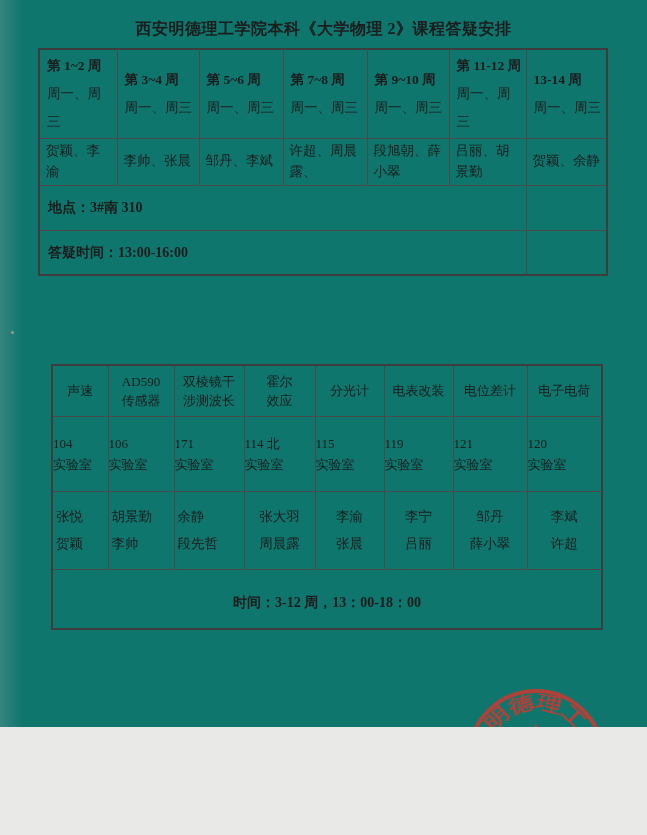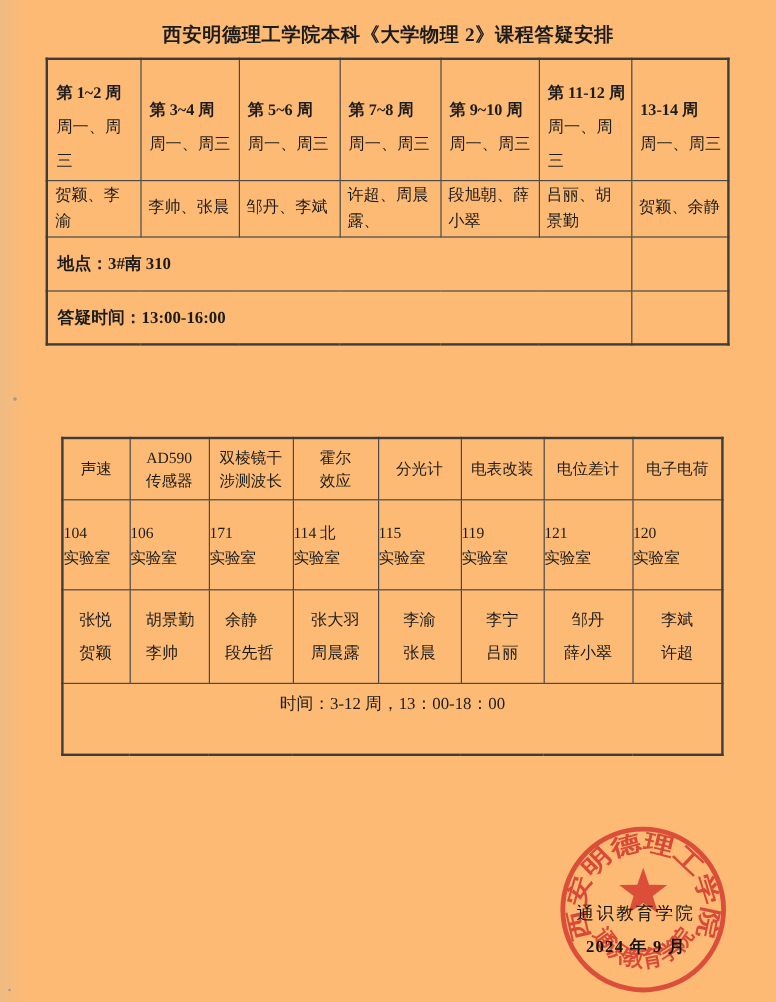--- a/index.html
+++ b/index.html
@@ -1,21 +1,21 @@
 <!DOCTYPE html>
 <html><head>
 <meta charset="utf-8">
 <style>
   * { margin:0; padding:0; box-sizing:border-box; }
   html,body { background:#e9e9e7; }
   .page {
     position:relative;
-    width:647px; height:835px;
+    width:647px; height:727px;
     margin:0 auto;
-    background:#fdba74;
+    background:#0f766e;
     font-family:"Liberation Serif","DejaVu Serif",serif;
     color:#1c1c1c;
     overflow:hidden;
   }
   .scan-shade {
     position:absolute; left:0; top:0; width:22px; height:835px;
     background:linear-gradient(90deg, rgba(190,188,182,0.22), rgba(190,188,182,0));
     pointer-events:none;
   }
   .speck { position:absolute; background:#9a9a96; border-radius:50%; }
@@ -36,39 +36,39 @@
   }
   table.sched td {
     border:1px solid #4a4a4a;
     vertical-align:middle;
     font-size:13.5px;
     overflow:hidden;
   }
 
   
   table.t1 { left:38px; top:48px; width:568px; }
-  table.t1 tr.r-head td { height:65px; padding:14px 5px 2px 7px; text-align:left; }
+  table.t1 tr.r-head td { height:65px; padding:2px 5px 2px 7px; text-align:left; }
   table.t1 .wk  { line-height:28px; font-weight:600; white-space:nowrap; }
   table.t1 .dy  { line-height:28px; }
   table.t1 tr.r-teach td { height:45px; padding:2px 5px 2px 6px; text-align:left; line-height:1.55; }
   table.t1 tr.r-loc td, table.t1 tr.r-time td {
     height:45px; padding:2px 8px; text-align:left; font-weight:bold; font-size:14px;
   }
 
   
   table.t2 { left:51px; top:364px; width:550px; }
   table.t2 tr.r-exp td   { height:51px; text-align:center; padding:2px 3px; font-size:13px; }
   table.t2 tr.r-exp .ln  { line-height:19px; }
   table.t2 tr.r-room td  { height:75px; text-align:left; font-size:13px; }
   table.t2 tr.r-room .ln { line-height:21px; }
   table.t2 tr.r-teach2 td { height:78px; text-align:center; vertical-align:middle; padding:2px 4px; }
-  table.t2 tr.r-teach2 td.al { text-align:left; padding-left:13px; }
+  table.t2 tr.r-teach2 td.al { text-align:left; padding-left:3px; }
   table.t2 tr.r-teach2 .ln { line-height:27px; }
-  table.t2 tr.r-note td { height:60px; vertical-align:top; padding-top:8px;
-    text-align:center; font-weight:normal; font-size:14px;margin-left:29px; }
+  table.t2 tr.r-note td { height:60px; vertical-align:top; padding-top:24px;
+    text-align:center; font-weight:bold; font-size:14px;margin-left:29px; }
   .ln:empty { display:none; }
 
   
   .stamp { position:absolute; left:461px; top:683px; width:150px; height:150px; }
   .sig-line {
     position:absolute; left:450px; width:160px; text-align:center;
     color:#141414;
   }
   .sig-dept { top:752px; font-size:14.5px; letter-spacing:2px; }
   .sig-date { top:780px; font-size:14px; font-weight:700; letter-spacing:1px; }

